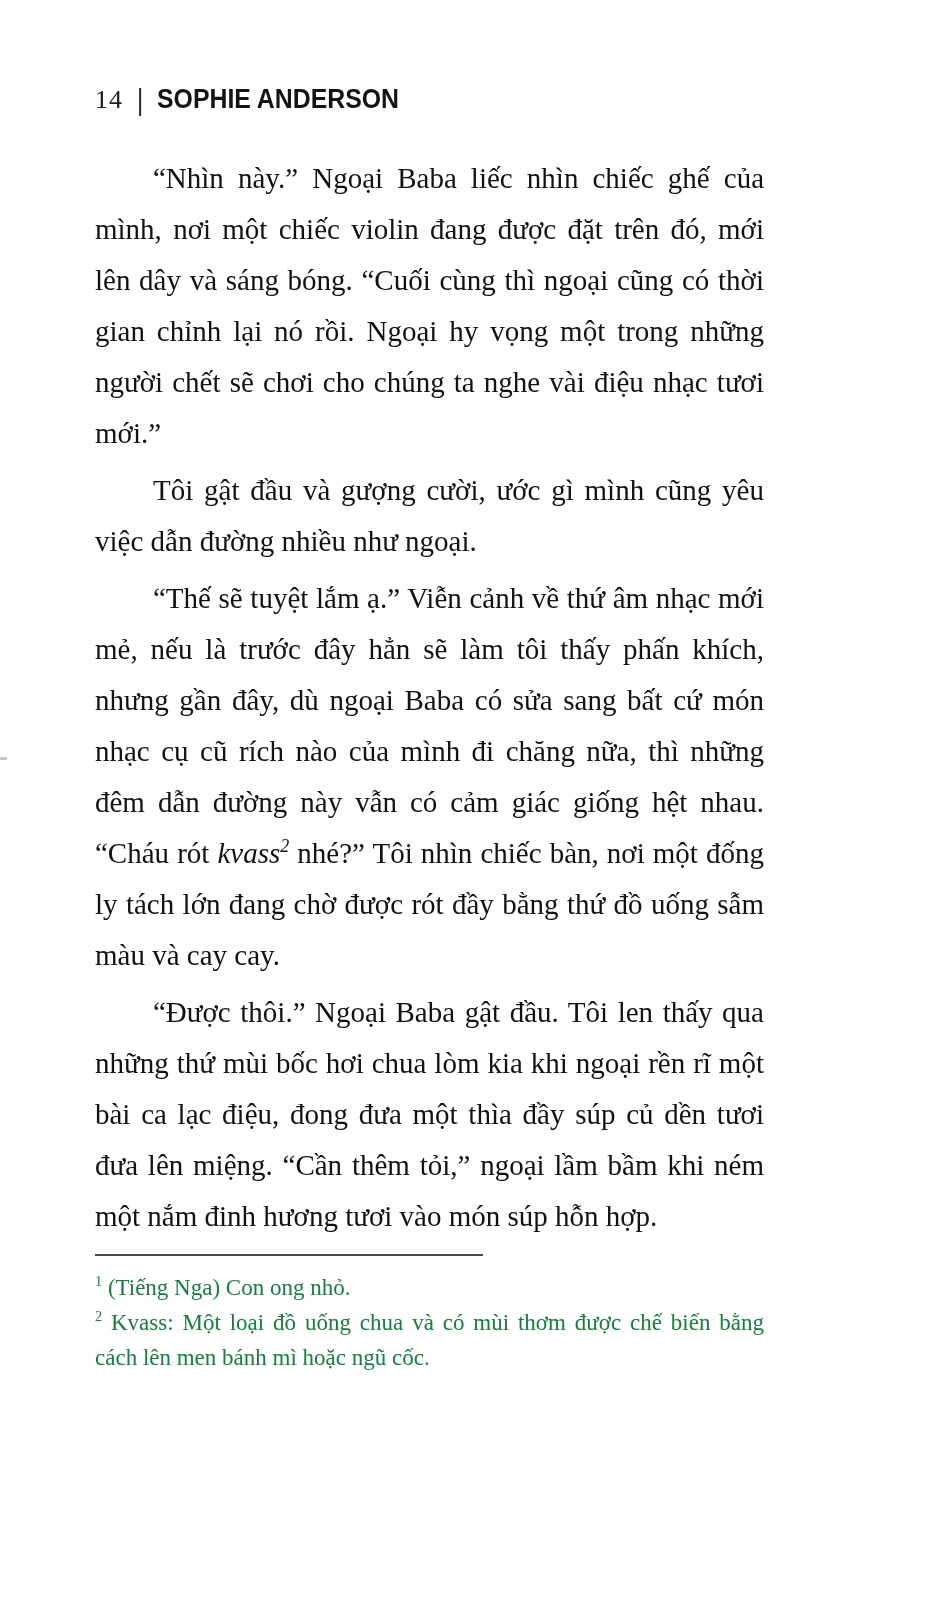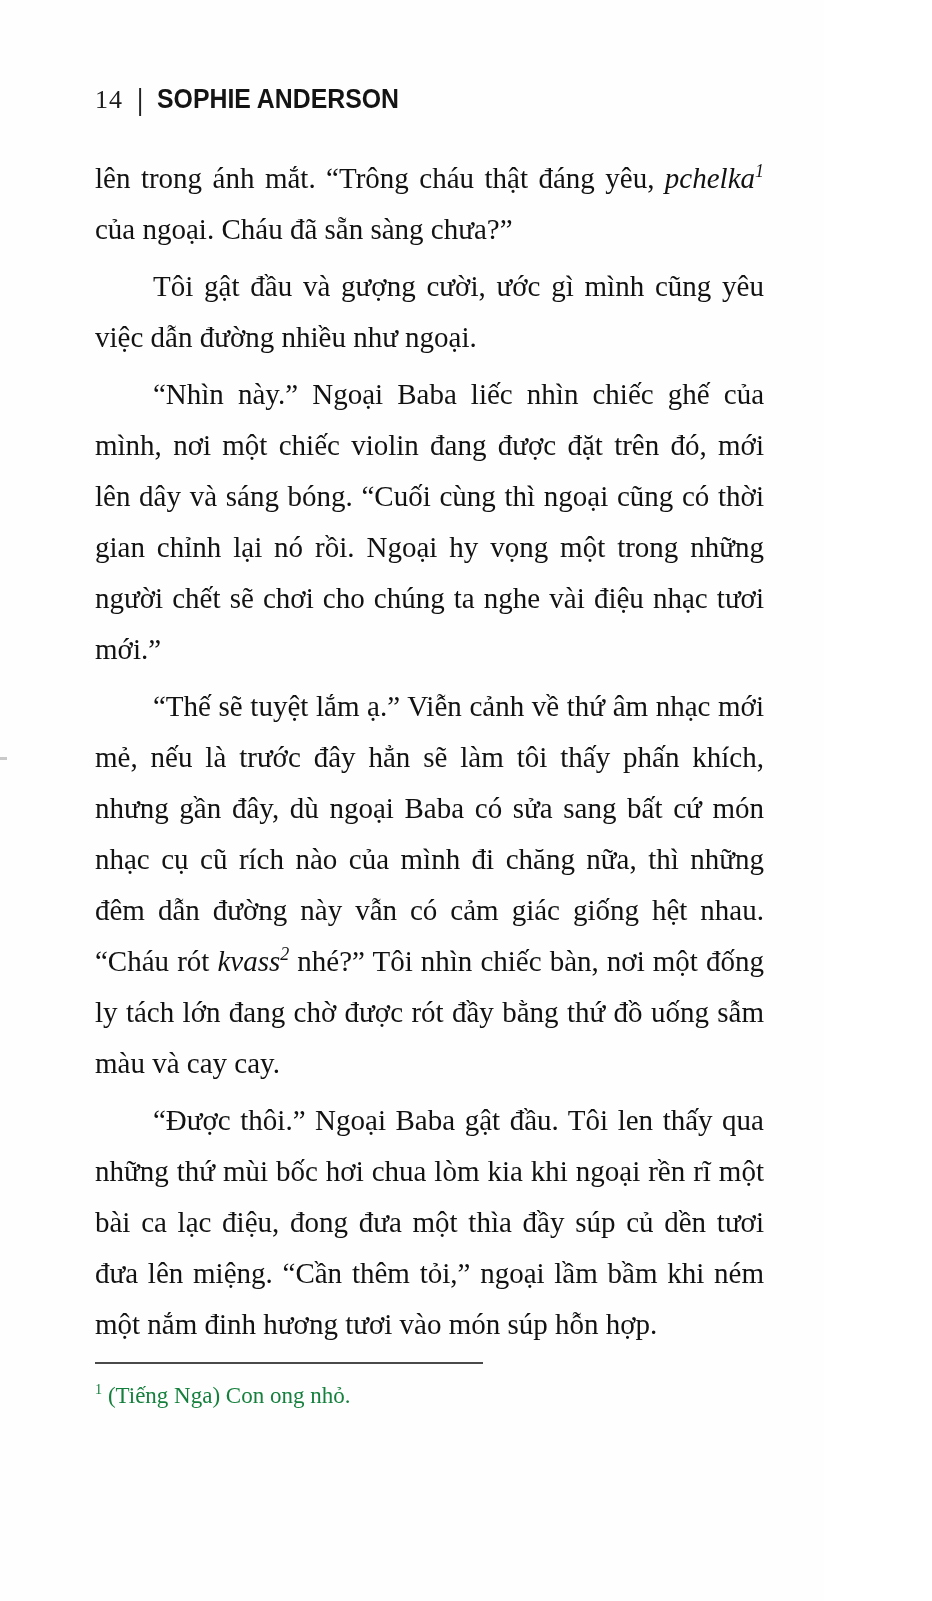--- a/index.html
+++ b/index.html
@@ -95,32 +95,32 @@
 <div class="page">
 
   <header class="running-head">
     <span class="pagenum">14</span>
     <span class="sep">|</span>
     <span class="title">SOPHIE ANDERSON</span>
   </header>
 
   <main class="body-text">
 
-    <p class="no-indent"><span>lên trong ánh mắt. “Trông cháu thật đáng yêu, </span><i><span>pchelka</span><sup>1</sup></i><span> của ngoại. Cháu đã sẵn sàng chưa?”</span></p>
+
+    <p class="indent"><span>“Nhìn này.” Ngoại Baba liếc nhìn chiếc ghế của mình, nơi một chiếc violin đang được đặt trên đó, mới lên dây và sáng bóng. “Cuối cùng thì ngoại cũng có thời gian chỉnh lại nó rồi. Ngoại hy vọng một trong những người chết sẽ chơi cho chúng ta nghe vài điệu nhạc tươi mới.”</span></p>
 
     <p class="indent"><span>Tôi gật đầu và gượng cười, ước gì mình cũng yêu việc dẫn đường nhiều như ngoại.</span></p>
-
-    <p class="indent"><span>“Nhìn này.” Ngoại Baba liếc nhìn chiếc ghế của mình, nơi một chiếc violin đang được đặt trên đó, mới lên dây và sáng bóng. “Cuối cùng thì ngoại cũng có thời gian chỉnh lại nó rồi. Ngoại hy vọng một trong những người chết sẽ chơi cho chúng ta nghe vài điệu nhạc tươi mới.”</span></p>
 
     <p class="indent"><span>“Thế sẽ tuyệt lắm ạ.” Viễn cảnh về thứ âm nhạc mới mẻ, nếu là trước đây hẳn sẽ làm tôi thấy phấn khích, nhưng gần đây, dù ngoại Baba có sửa sang bất cứ món nhạc cụ cũ rích nào của mình đi chăng nữa, thì những đêm dẫn đường này vẫn có cảm giác giống hệt nhau. “Cháu rót </span><i><span>kvass</span><sup>2</sup></i><span> nhé?” Tôi nhìn chiếc bàn, nơi một đống ly tách lớn đang chờ được rót đầy bằng thứ đồ uống sẫm màu và cay cay.</span></p>
 
     <p class="indent"><span>“Được thôi.” Ngoại Baba gật đầu. Tôi len thấy qua những thứ mùi bốc hơi chua lòm kia khi ngoại rền rĩ một bài ca lạc điệu, đong đưa một thìa đầy súp củ dền tươi đưa lên miệng. “Cần thêm tỏi,” ngoại lầm bầm khi ném một nắm đinh hương tươi vào món súp hỗn hợp.</span></p>
 
   </main>
 
   <footer class="footnotes">
     <div class="fn-rule"></div>
     <p class="fn"><sup>1</sup><span> (Tiếng Nga) Con ong nhỏ.</span></p>
+    <p class="fn"><sup>2</sup><span> Kvass: Một loại đồ uống chua và có mùi thơm được chế biến bằng cách lên men bánh mì hoặc ngũ cốc.</span></p>
   </footer>
 
   <div class="artifact"></div>
 
 </div>
 
 </body></html>

